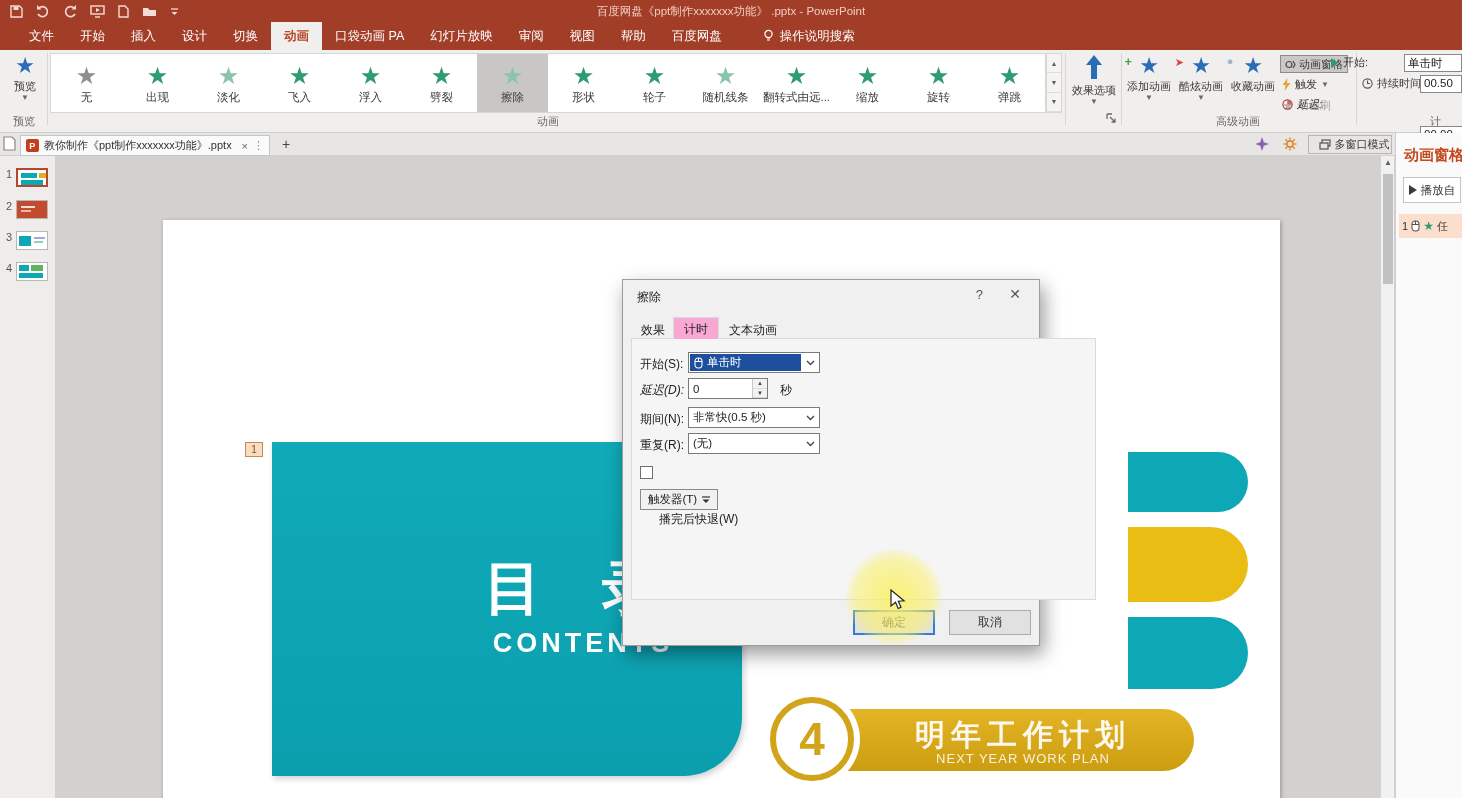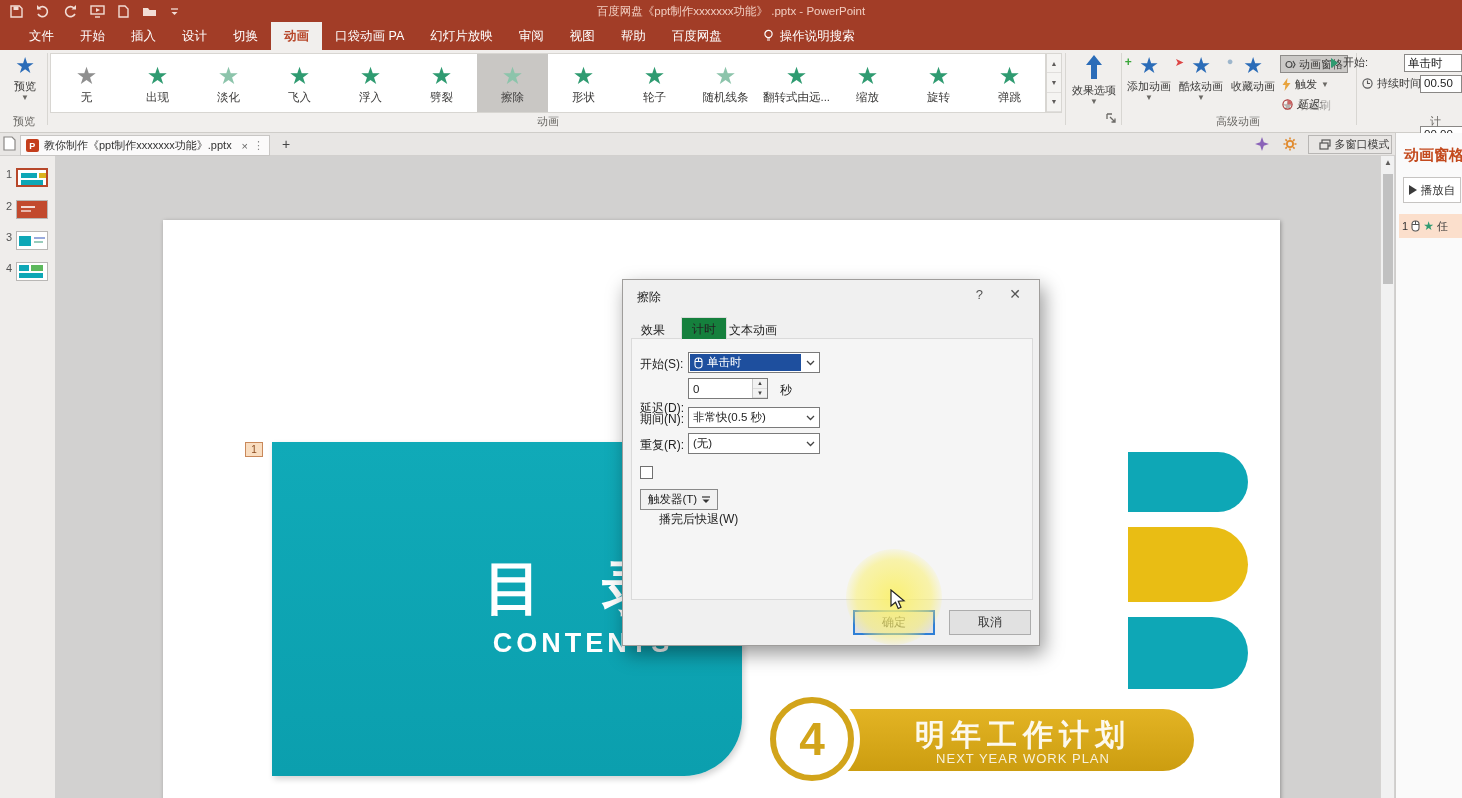--- a/index.html
+++ b/index.html
@@ -72,22 +72,22 @@
   #play-btn { position:absolute; left:7px; top:44px; width:58px; height:26px; background:#fff; border:1px solid #c6c4c2; display:flex; align-items:center; justify-content:center; gap:4px; font-size:11.5px; color:#333; white-space:nowrap; }
   #pane-item { position:absolute; left:3px; top:81px; width:64px; height:24px; background:#fbdfcc; display:flex; align-items:center; gap:3px; padding-left:3px; font-size:11px; color:#333; white-space:nowrap; overflow:hidden; }
   #pane-item .star { font-size:12px; line-height:12px; color:#2f9b71; }
 
   
   #dlg { left:622px; top:279px; width:418px; height:367px; background:#f0f0f0; border:1px solid #9f9d9b; box-shadow:4px 8px 18px rgba(0,0,0,.4); z-index:50; }
   #dlg-title { position:absolute; left:14px; top:9px; font-size:12px; color:#1a1a1a; }
   #dlg-help { position:absolute; right:56px; top:7px; color:#555; font-size:13px; }
   #dlg-close { position:absolute; right:18px; top:6px; color:#555; font-size:14px; }
   .dtab { position:absolute; top:39px; height:21px; padding:3px 10px 0; font-size:12px; color:#222; }
-  .dtab.active { background:#15803d; border:1px solid #dadada; border-bottom:1px solid #f5f5f5; top:37px; height:23px; z-index:2;margin-left:8px; }
-  #dlg-body { position:absolute; left:8px; top:58px; width:402px; height:262px; background:#f5f5f5; border:1px solid #dadada; }
+  .dtab.active { background:#f9a8d4; border:1px solid #dadada; border-bottom:1px solid #f5f5f5; top:37px; height:23px; z-index:2; }
+  #dlg-body { position:absolute; left:8px; top:58px; width:465px; height:262px; background:#f5f5f5; border:1px solid #dadada; }
   .flabel { position:absolute; font-size:12px; color:#222; }
   .combo { position:absolute; height:21px; background:#fff; border:1px solid #7a7a7a; display:flex; }
   .combo .val { flex:1; display:flex; align-items:center; padding-left:4px; font-size:11.5px; color:#222; gap:4px; overflow:hidden; white-space:nowrap; }
   .combo .val.selblue { margin:1px; background:var(--selectBlue); color:#fff; }
   .combo .chev { width:17px; display:flex; align-items:center; justify-content:center; color:#444; }
   .spin { width:15px; border-left:1px solid #c8c8c8; display:flex; flex-direction:column; }
   .spin span { flex:1; display:flex; align-items:center; justify-content:center; font-size:6px; color:#444; background:#f2f2f2; border-bottom:1px solid #dcdcdc; }
   #chk { position:absolute; width:13px; height:13px; background:#fff; border:1px solid #707070; }
   #trigger-btn { position:absolute; height:21px; border:1px solid #8a8a8a; background:#f1f1f1; display:flex; align-items:center; gap:5px; padding:0 7px; font-size:11.5px; color:#222; }
   .dbtn { position:absolute; width:82px; height:25px; background:#e1e1e1; border:1px solid #acacac; font-size:12px; color:#333; display:flex; align-items:center; justify-content:center; }
@@ -448,21 +448,21 @@
             </svg>
           <span>单击时</span>
         </span>
         <span class="chev">
             <svg width="9" height="6" viewBox="0 0 9 6">
               <path d="M1,1 L4.5,4.5 L8,1" fill="none" stroke="#444" stroke-width="1.3"></path>
             </svg>
           </span>
       </div>
 
-      <span class="flabel" style="left:8px; top:61px;">延迟(D):</span>
+      <span class="flabel" style="left:8px; top:43px;font-style:italic;">延迟(D):</span>
       <div class="combo" style="left:56px; top:39px; width:80px;">
         <span class="val">0</span>
         <span class="spin">
             <span>▲</span>
             <span>▼</span>
           </span>
       </div>
       <span class="flabel" style="left:148px; top:43px;">秒</span>
 
       <span class="flabel" style="left:8px; top:72px;">期间(N):</span>

